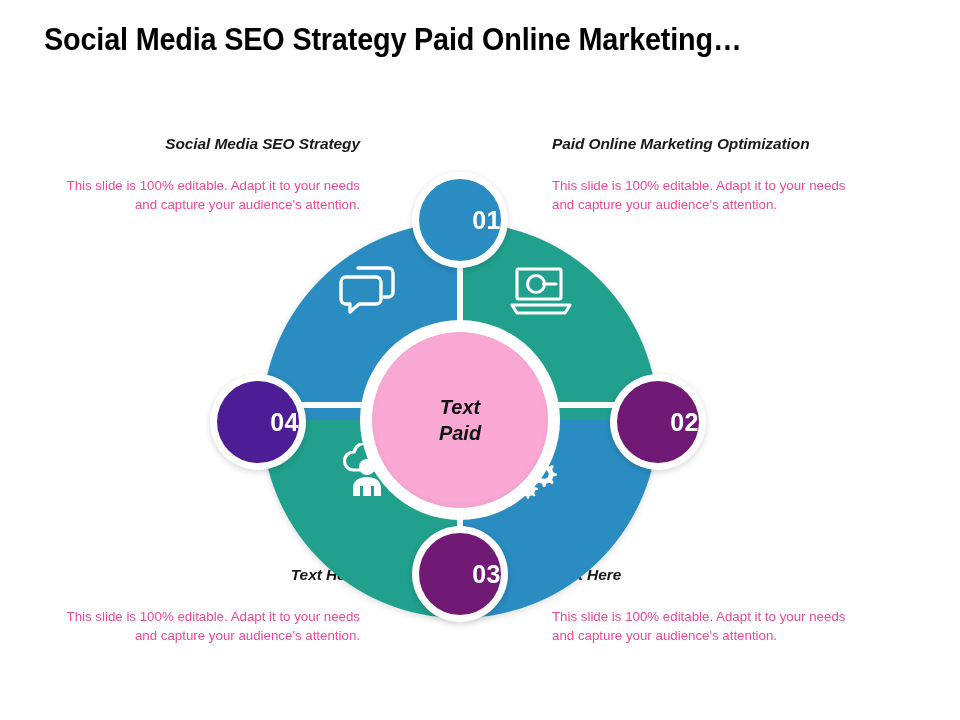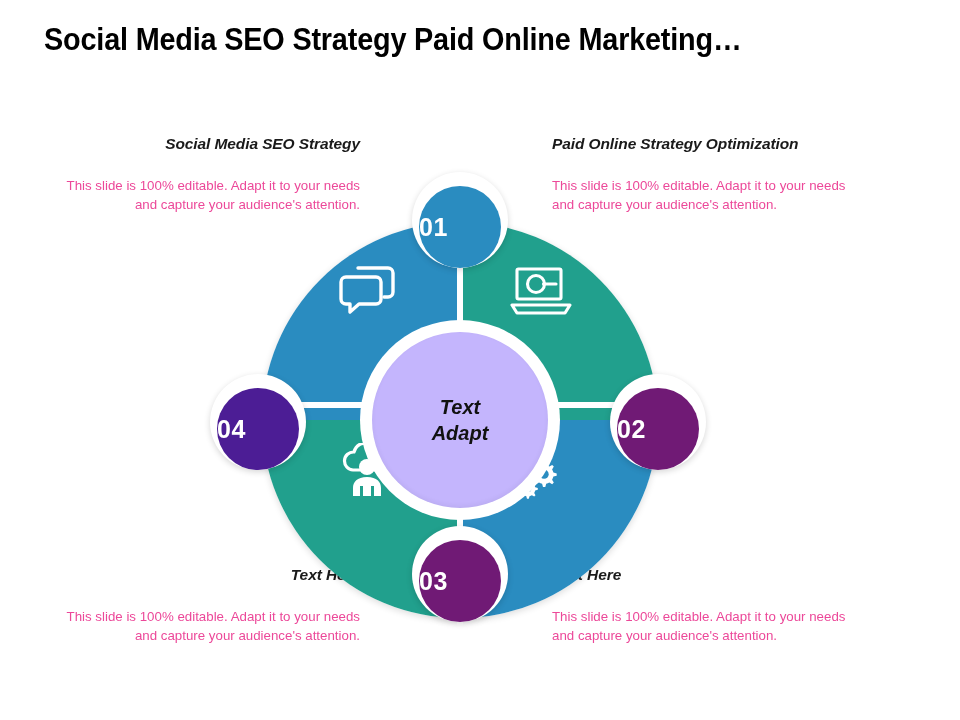--- a/index.html
+++ b/index.html
@@ -158,27 +158,27 @@
     width: 96px;
     height: 96px;
     border-radius: 50%;
     background: #ffffff;
     z-index: 8;
     box-shadow: 0 2px 6px rgba(0,0,0,0.16);
   }
   .badge {
     position: absolute;
     left: 7px;
-    top: 14px;
+    top: 7px;
     width: 82px;
     height: 82px;
     border-radius: 50%;
     display: flex;
     align-items: center;
-    justify-content: flex-start;
+    justify-content: flex-end;
   }
   .badge-num {
     font-family: "Liberation Sans", sans-serif;
     font-weight: bold;
     font-size: 25px;
     color: #ffffff;
     letter-spacing: 0.5px;
   }
   #badge-01 { left: 202px; top:  17px; }
   #badge-02 { left: 400px; top: 219px; }
@@ -202,21 +202,21 @@
 <div id="slide" style="background: rgb(255, 255, 255); padding-left: 40px;">
 
   <div id="slide-title">Social Media SEO Strategy Paid Online Marketing…</div>
 
   <div class="caption cap-right-align" id="cap-tl">
     <p class="cap-head">Social Media SEO Strategy</p>
     <p class="cap-body">This slide is 100% editable.  Adapt it to your needs and capture your audience's attention.</p>
   </div>
 
   <div class="caption cap-left-align" id="cap-tr">
-    <p class="cap-head">Paid Online Strategy Optimization</p>
+    <p class="cap-head">Paid Online Marketing Optimization</p>
     <p class="cap-body">This slide is 100% editable.  Adapt it to your needs and capture your audience's attention.</p>
   </div>
 
   <div class="caption cap-right-align" id="cap-bl">
     <p class="cap-head">Text Here</p>
     <p class="cap-body">This slide is 100% editable.  Adapt it to your needs and capture your audience's attention.</p>
   </div>
 
   <div class="caption cap-left-align" id="cap-br">
     <p class="cap-head">Text Here</p>
@@ -264,24 +264,24 @@
         <path d="M21 2 l3.2 0 l1.2 4.6 a15 15 0 0 1 4.3 1.8 l4.1 -2.4 l2.3 2.3 l-2.4 4.1 a15 15 0 0 1 1.8 4.3 l4.6 1.2 l0 3.2 l-4.6 1.2 a15 15 0 0 1 -1.8 4.3 l2.4 4.1 l-2.3 2.3 l-4.1 -2.4 a15 15 0 0 1 -4.3 1.8 l-1.2 4.6 l-3.2 0 l-1.2 -4.6 a15 15 0 0 1 -4.3 -1.8 l-4.1 2.4 l-2.3 -2.3 l2.4 -4.1 a15 15 0 0 1 -1.8 -4.3 l-4.6 -1.2 l0 -3.2 l4.6 -1.2 a15 15 0 0 1 1.8 -4.3 l-2.4 -4.1 l2.3 -2.3 l4.1 2.4 a15 15 0 0 1 4.3 -1.8 Z"></path>
         <circle cx="22.6" cy="21.2" r="6.4" fill="#2a8cc0"></circle>
         <path d="M52 19 l2.3 0 l0.9 3.3 a11 11 0 0 1 3.1 1.3 l2.9 -1.7 l1.6 1.6 l-1.7 2.9 a11 11 0 0 1 1.3 3.1 l3.3 0.9 l0 2.3 l-3.3 0.9 a11 11 0 0 1 -1.3 3.1 l1.7 2.9 l-1.6 1.6 l-2.9 -1.7 a11 11 0 0 1 -3.1 1.3 l-0.9 3.3 l-2.3 0 l-0.9 -3.3 a11 11 0 0 1 -3.1 -1.3 l-2.9 1.7 l-1.6 -1.6 l1.7 -2.9 a11 11 0 0 1 -1.3 -3.1 l-3.3 -0.9 l0 -2.3 l3.3 -0.9 a11 11 0 0 1 1.3 -3.1 l-1.7 -2.9 l1.6 -1.6 l2.9 1.7 a11 11 0 0 1 3.1 -1.3 Z" transform="translate(-9,0)"></path>
         <circle cx="44.1" cy="31.2" r="4.6" fill="#2a8cc0"></circle>
         <path d="M27 36 l1.8 0 l0.7 2.6 a8.6 8.6 0 0 1 2.4 1 l2.3 -1.3 l1.3 1.3 l-1.3 2.3 a8.6 8.6 0 0 1 1 2.4 l2.6 0.7 l0 1.8 l-2.6 0.7 a8.6 8.6 0 0 1 -1 2.4 l1.3 2.3 l-1.3 1.3 l-2.3 -1.3 a8.6 8.6 0 0 1 -2.4 1 l-0.7 2.6 l-1.8 0 l-0.7 -2.6 a8.6 8.6 0 0 1 -2.4 -1 l-2.3 1.3 l-1.3 -1.3 l1.3 -2.3 a8.6 8.6 0 0 1 -1 -2.4 l-2.6 -0.7 l0 -1.8 l2.6 -0.7 a8.6 8.6 0 0 1 1 -2.4 l-1.3 -2.3 l1.3 -1.3 l2.3 1.3 a8.6 8.6 0 0 1 2.4 -1 Z"></path>
         <circle cx="27.9" cy="45.6" r="3.5" fill="#2a8cc0"></circle>
       </svg>
     </div>
 
     <div class="hub-ring"></div>
-    <div class="hub" style="background: #c4b5fd;">
+    <div class="hub" style="background: #f9a8d4;">
       <div class="hub-label">
         <span>Text</span><br>
-        <span>Adapt</span>
+        <span>Paid</span>
       </div>
     </div>
 
     <div class="badge-wrap" id="badge-01">
       <div class="badge" style="background: rgb(42, 140, 192);">
         <span class="badge-num">01</span>
       </div>
     </div>
     <div class="badge-wrap" id="badge-02">
       <div class="badge" style="background: #701a75;">

